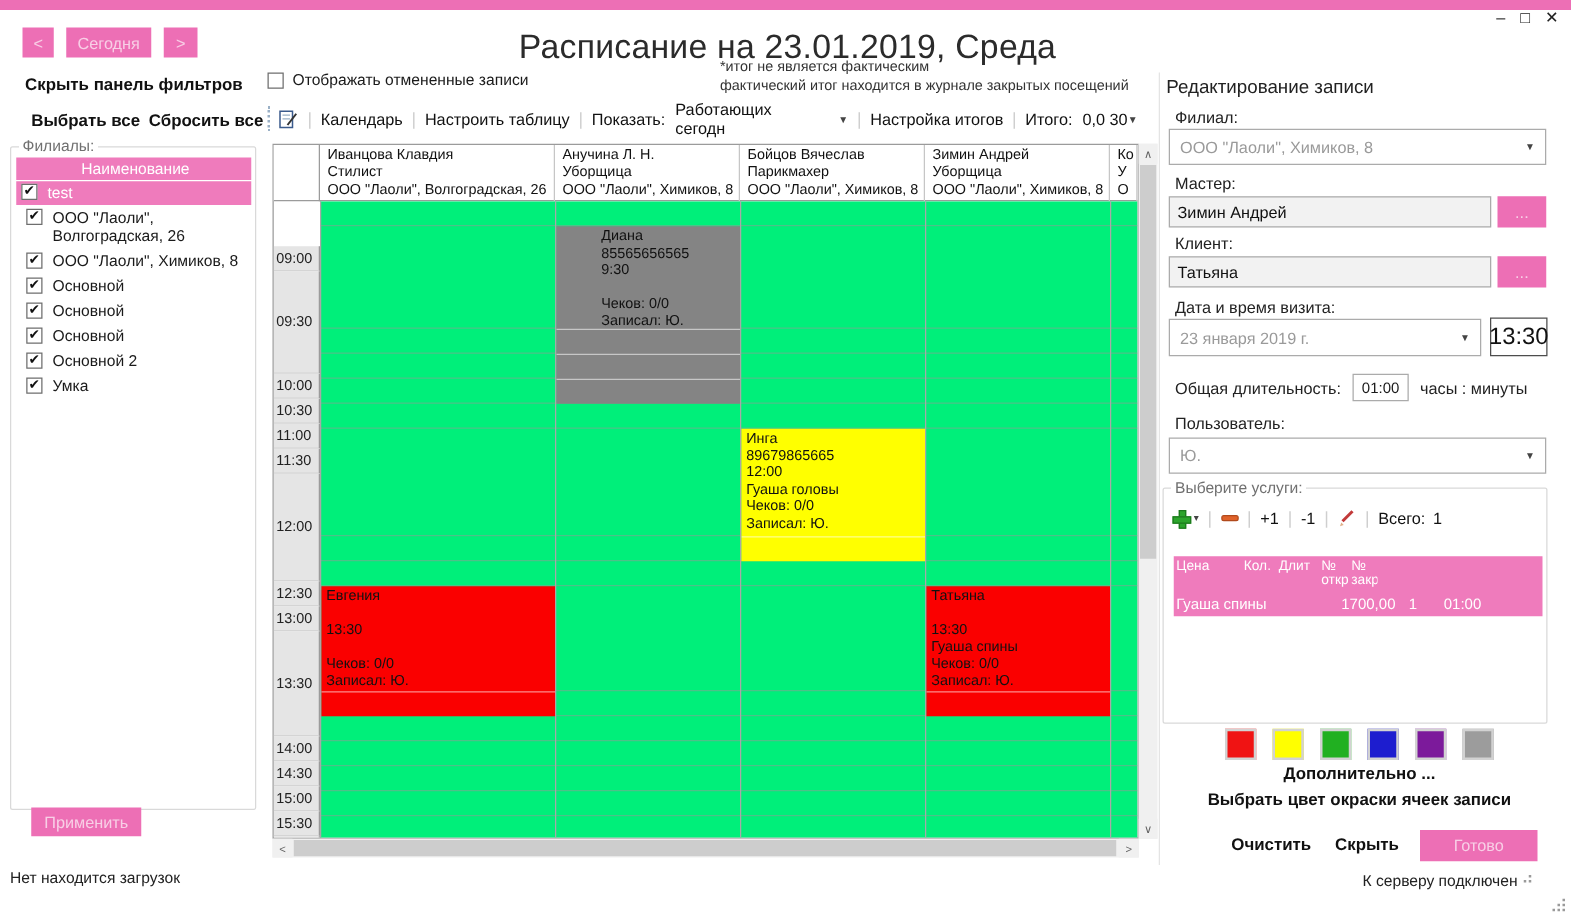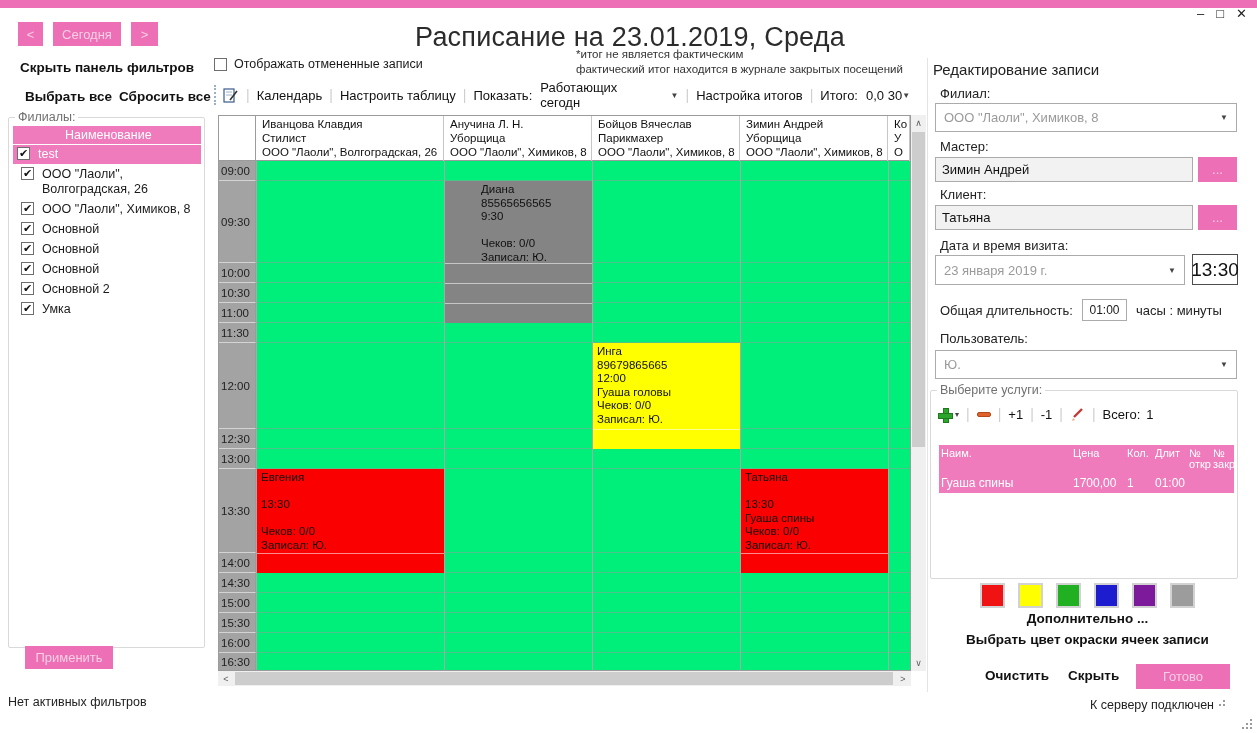--- a/index.html
+++ b/index.html
@@ -36,22 +36,22 @@
   .tb-sep{color:#cfcfcf;margin:0 7px;font-size:14px;}
   .tb-item{cursor:pointer;white-space:nowrap;}
   .tb-combo{display:flex;align-items:center;gap:10px;cursor:pointer;}
   .dd-arrow{font-size:8px;color:#444;}
   
   .grid{left:218px;top:115px;width:693px;height:556px;border:1px solid #9b9b9b;background:#fff;}
   .grid-header{position:absolute;left:0;top:0;width:691px;height:45px;background:#fff;border-bottom:1px solid #9b9b9b;}
   .grid-body{position:absolute;left:0;top:45px;width:691px;height:509px;overflow:hidden;}
   .hdr-cell{position:absolute;top:0;height:45px;font-size:11.5px;line-height:14px;padding:1px 0 0 6px;
     overflow:hidden;white-space:nowrap;border-right:1px solid #c6c6c6;color:#111;}
-  .time-cell{position:absolute;left:0;width:37px;background:#a3a3a3;border-right:1px solid #9b9b9b;
-    border-bottom:1px solid #d4d4d4;font-size:11.5px;color:#222;display:flex;align-items:center;padding-left:2px;}
+  .time-cell{position:absolute;left:0;width:37px;background:#e5e5e5;border-right:1px solid #9b9b9b;
+    border-bottom:1px solid #d4d4d4;font-size:11.5px;color:#222;display:flex;align-items:center;padding-left:2px;margin-top:36px;}
   .appt{position:absolute;padding:2px 4px;font-size:11.5px;line-height:13.5px;color:#111;overflow:hidden;cursor:pointer;}
   .appt div{min-height:13.5px;white-space:nowrap;}
   
   .vscroll{left:911px;top:115px;width:15px;height:556px;background:#f0f0f0;}
   .hscroll{left:218px;top:671px;width:693px;height:15px;background:#f0f0f0;}
   .sb-arrow{position:absolute;background:#f0f0f0;color:#606060;font-size:9px;display:flex;align-items:center;justify-content:center;cursor:pointer;}
   .sb-thumb{position:absolute;background:#cdcdcd;cursor:pointer;}
   
   .panel-sep{left:927px;top:58px;width:1px;height:634px;background:#e4e4e4;}
   .fld-label{font-size:13px;color:#222;}
@@ -359,21 +359,20 @@
         <polygon points="3,11 2,14 5,13" fill="#e0b08a"></polygon>
       </svg>
     </span>
     <span class="tb-sep">|</span>
     <span>Всего:</span>
     <span style="width:6px;"></span>
     <span>1</span>
   </div>
   <div class="svc-table" id="svc-table">
       <div class="svc-hrow">
-        <div style="width: 132px; overflow: hidden;">Наим.</div>
         <div style="width: 54px; overflow: hidden;">Цена</div>
         <div style="width: 28px; overflow: hidden;">Кол.</div>
         <div style="width: 34px; overflow: hidden;">Длит</div>
         <div style="width: 24px; overflow: hidden;">№ откр</div>
         <div style="width: 23px; overflow: hidden;">№ закр</div>
       </div>
       <div class="svc-drow">
         <div style="width: 132px;">Гуаша спины</div>
         <div style="width: 54px;">1700,00</div>
         <div style="width: 28px;">1</div>
@@ -392,21 +391,21 @@
     <div class="swatch" style="background: rgb(124, 26, 155);"></div>
     <div class="swatch" style="background: rgb(156, 156, 156);"></div>
   </div>
 <div class="abs center-bold" style="left:935px;top:611px;width:305px;">Дополнительно ...</div>
 <div class="abs center-bold" style="left:930px;top:632px;width:315px;">Выбрать цвет окраски ячеек записи</div>
 
 <div class="abs bold-link" style="left:985px;top:668px;text-align:right;">Очистить</div>
 <div class="abs bold-link" style="left:1068px;top:668px;">Скрыть</div>
 <button class="abs btn-pink dim" style="left:1136px;top:664px;width:94px;height:25px;">Готово</button>
 
-<div class="abs status" style="left:8px;top:695px;">Нет активных фильтров</div>
+<div class="abs status" style="left:8px;top:695px;">Нет находится загрузок</div>
 <div class="abs status" style="left:1090px;top:698px;">К серверу подключен</div>
 <div class="grip abs" style="left:1216px;top:700px;">
   <i style="left:7px;top:0;"></i>
     <i style="left:3px;top:4px;"></i>
     <i style="left:7px;top:4px;"></i>
 </div>
 <div class="grip abs" style="left:1243px;top:719px;">
   <i style="left:7px;top:0;"></i>
     <i style="left:3px;top:4px;"></i>
     <i style="left:7px;top:4px;"></i>

